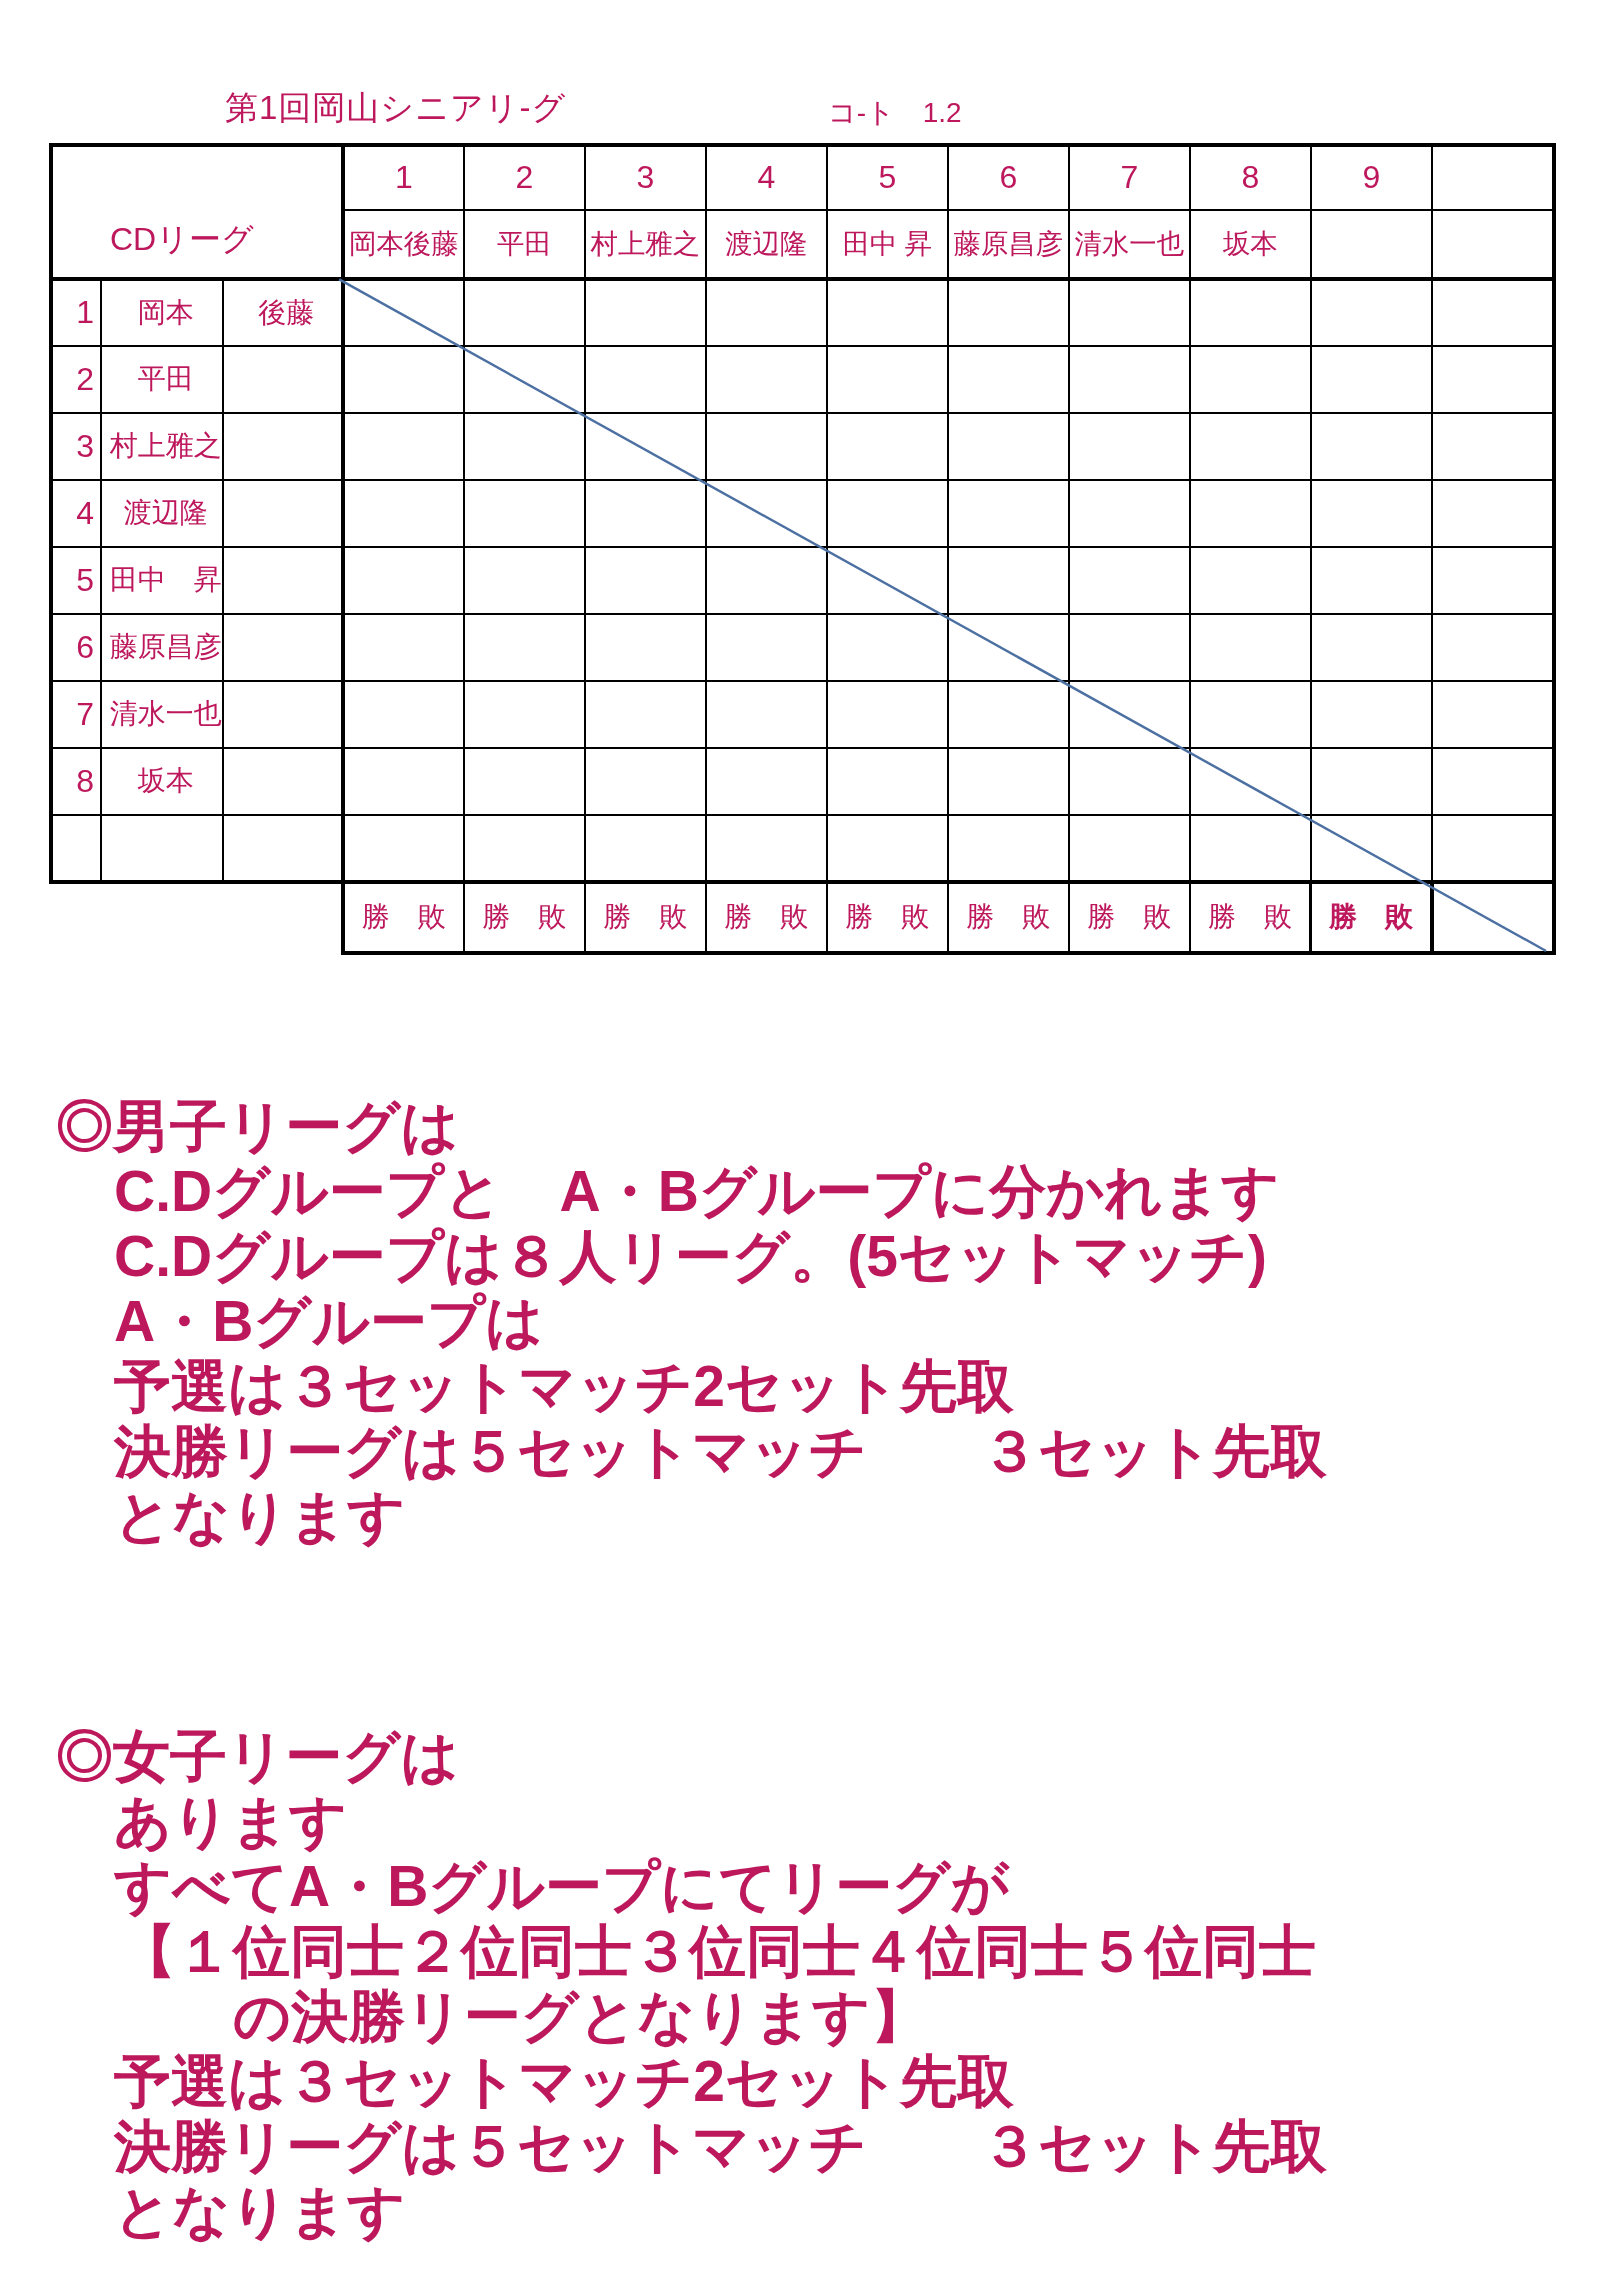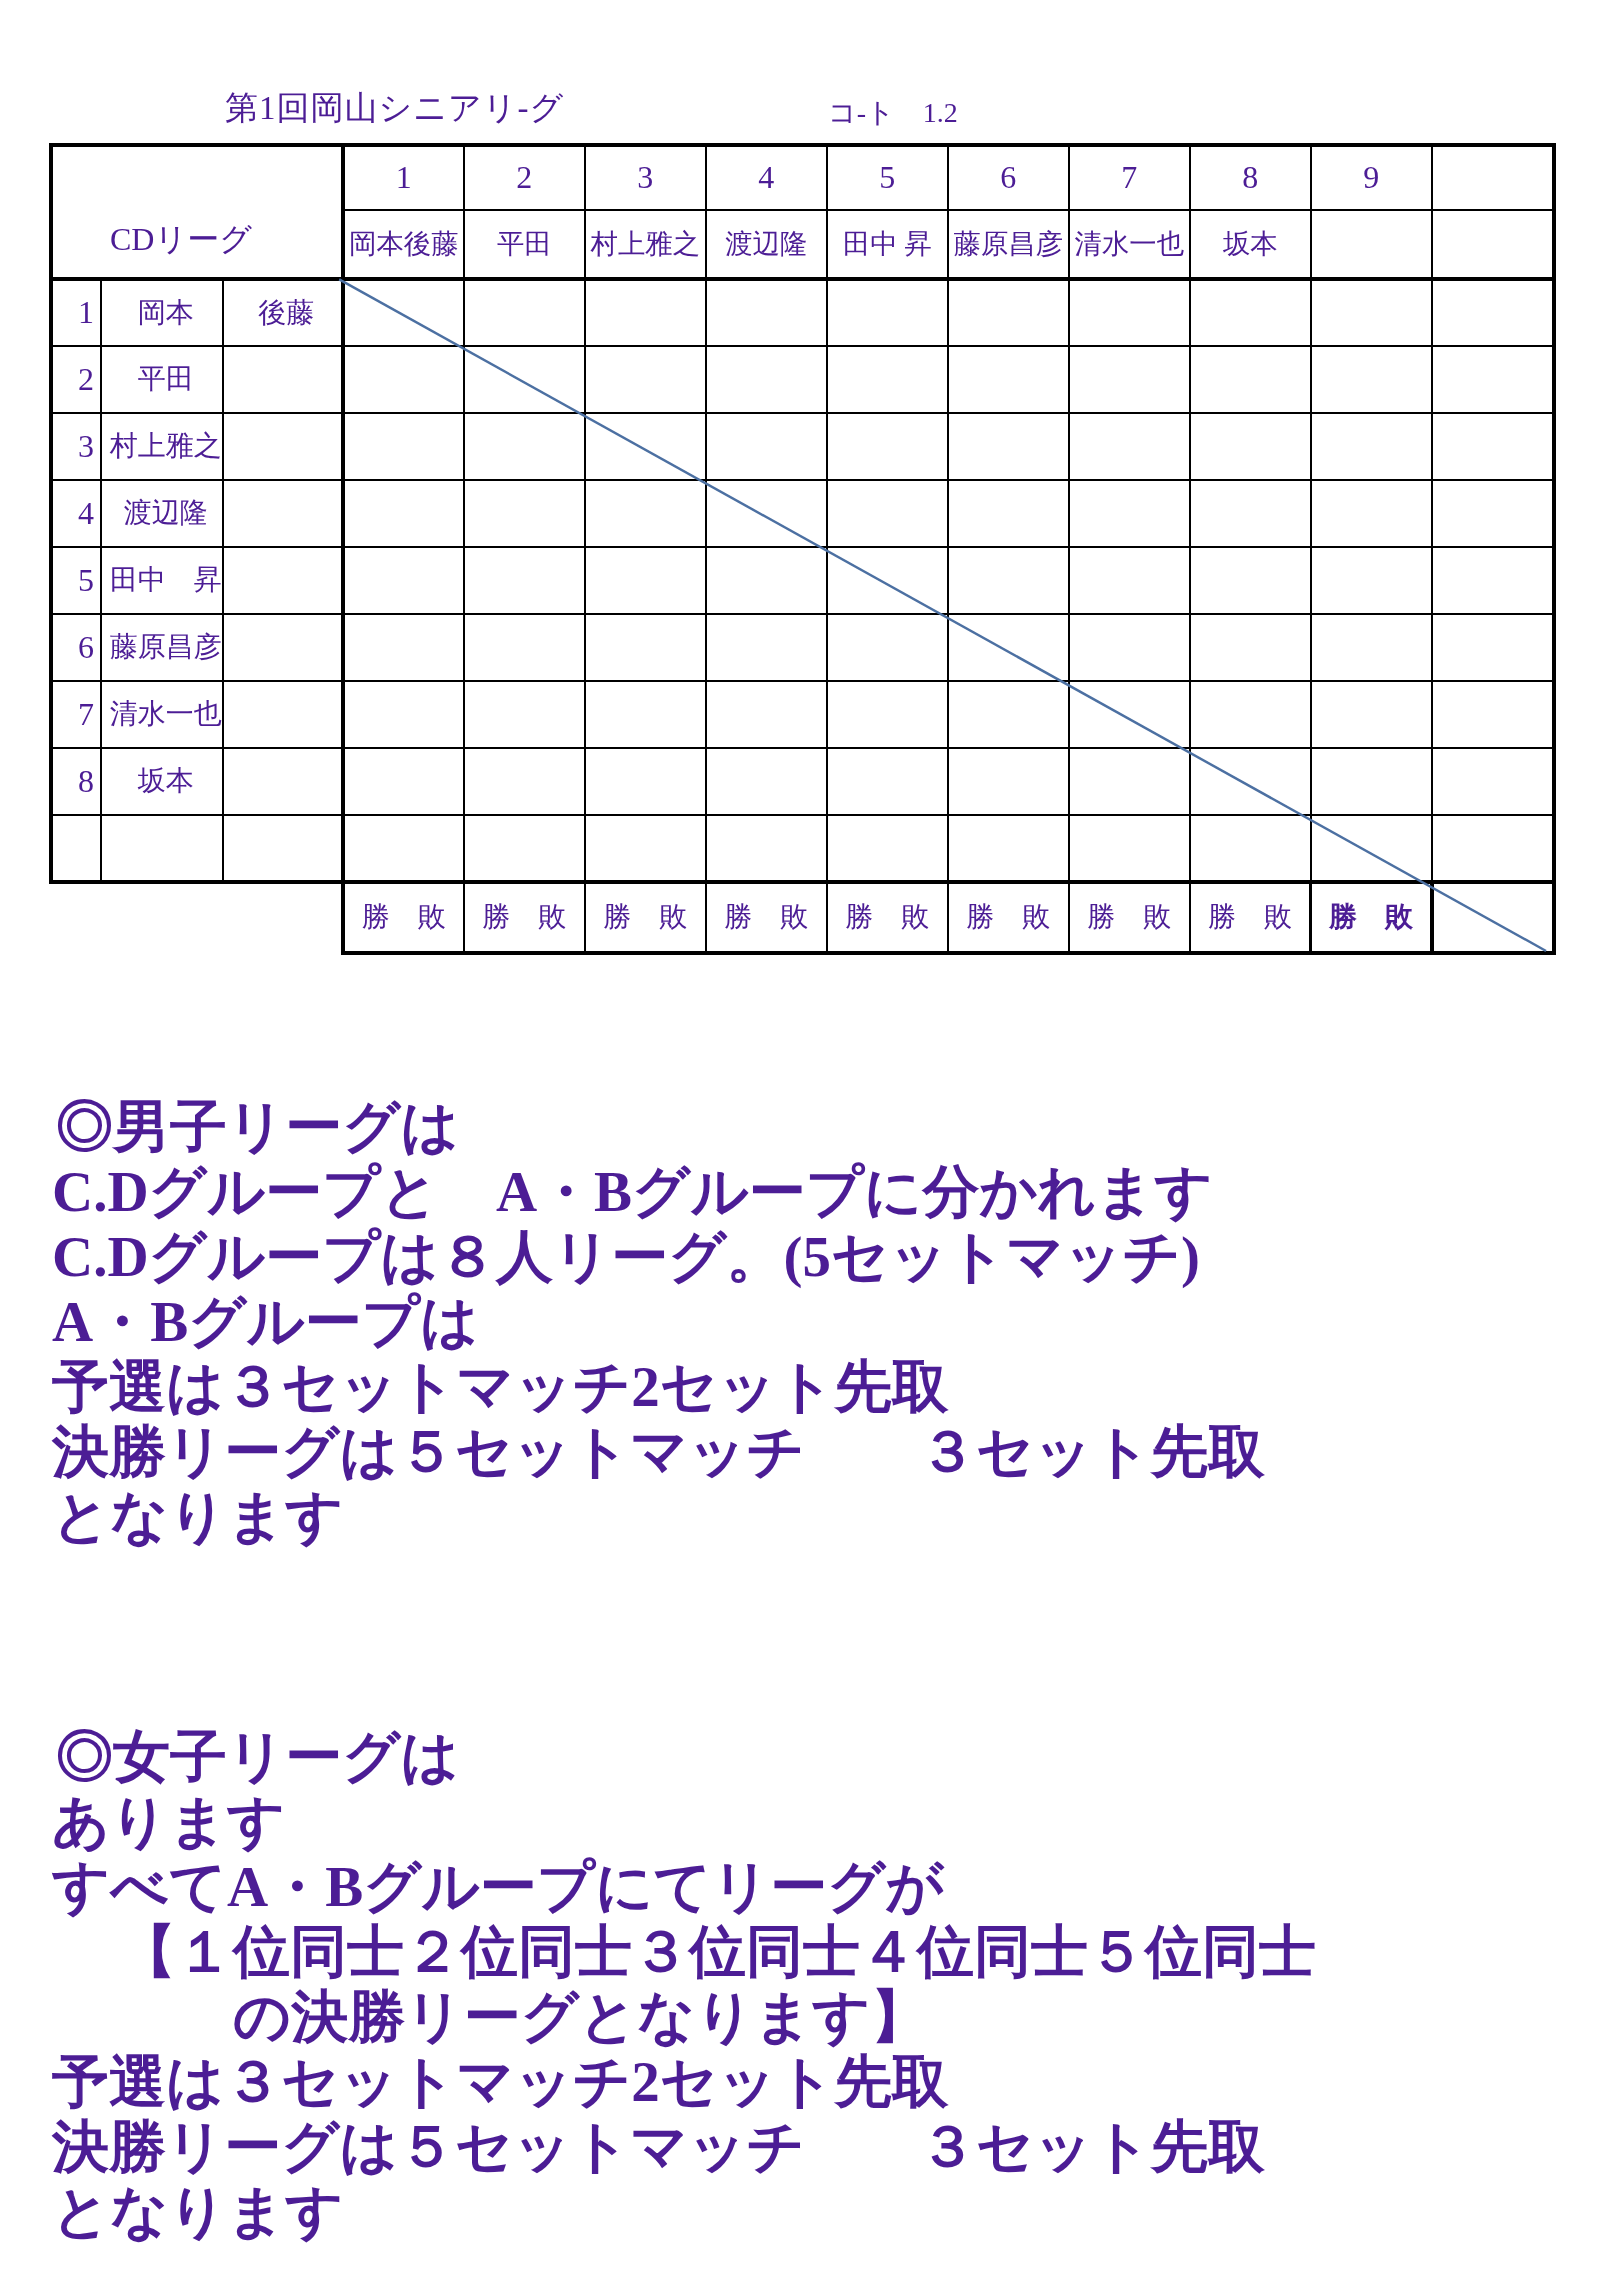--- a/index.html
+++ b/index.html
@@ -1,19 +1,19 @@
 <!DOCTYPE html>
 <html lang="ja"><head>
 <meta charset="utf-8">
 <style>
   * { margin:0; padding:0; box-sizing:border-box; }
   html,body { background:#ffffff; }
   .page {
     position:relative; width:1620px; height:2292px; background:#fff;
-    font-family:Liberation Serif, serif; color:#4c1d95;
+    font-family:Liberation Sans, sans-serif; color:#be185d;
   }
 
   
   .title { position:absolute; left:225px; top:86px; font-size:33px; letter-spacing:1px; white-space:pre; }
   .court { position:absolute; left:828px; top:94px; font-size:28px; white-space:pre; }
 
   
   table.league { position:absolute; left:49px; top:143px; border-collapse:collapse; table-layout:fixed; }
   .league td {
     border:2px solid #000; padding:0; text-align:center; vertical-align:middle;
@@ -44,21 +44,21 @@
   td.b9    { font-weight:700; border-left:3.9px solid #000; border-right:4.9px solid #000; }
 
   svg.diag { position:absolute; left:49px; top:143px; pointer-events:none; }
 
   
   .note-block { position:absolute; left:0; }
   .mens   { top:1094px; }
   .womens { top:1724px; }
   .note-line { font-size:57px; font-weight:700; line-height:65px; white-space:pre; letter-spacing:0; }
   .ind0 { padding-left:56px; }
-  .ind1 { padding-left:52px; }
+  .ind1 { padding-left:114px; }
   .indb { padding-left:119px; }
   .ind2 { padding-left:233px; }
 </style>
 </head>
 <body>
 
 <div class="page">
 
   <div class="title">第1回岡山シニアリ-グ</div>
   <div class="court">コ-ト　1.2</div>

